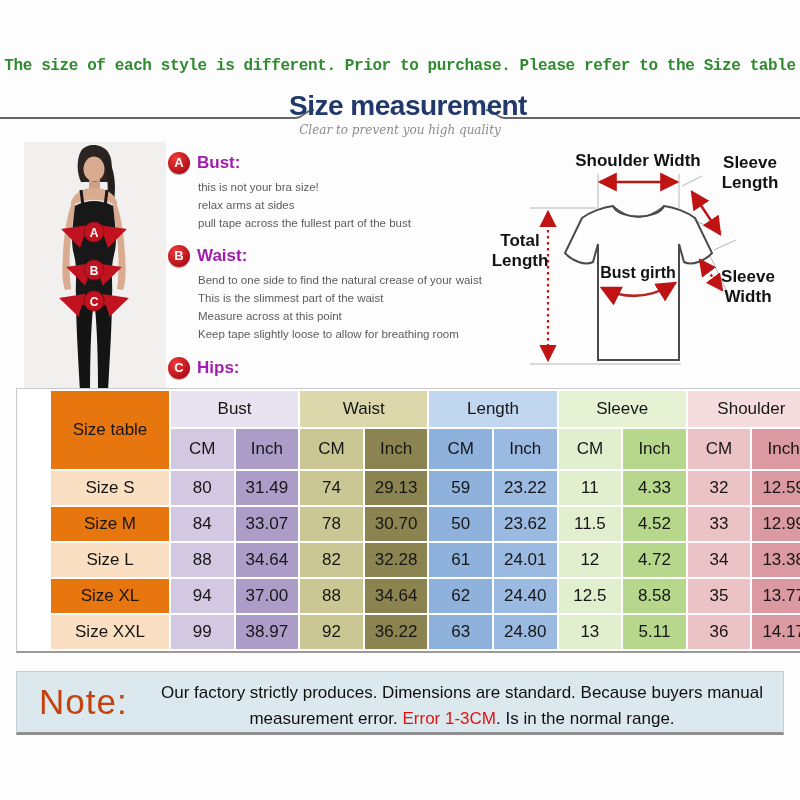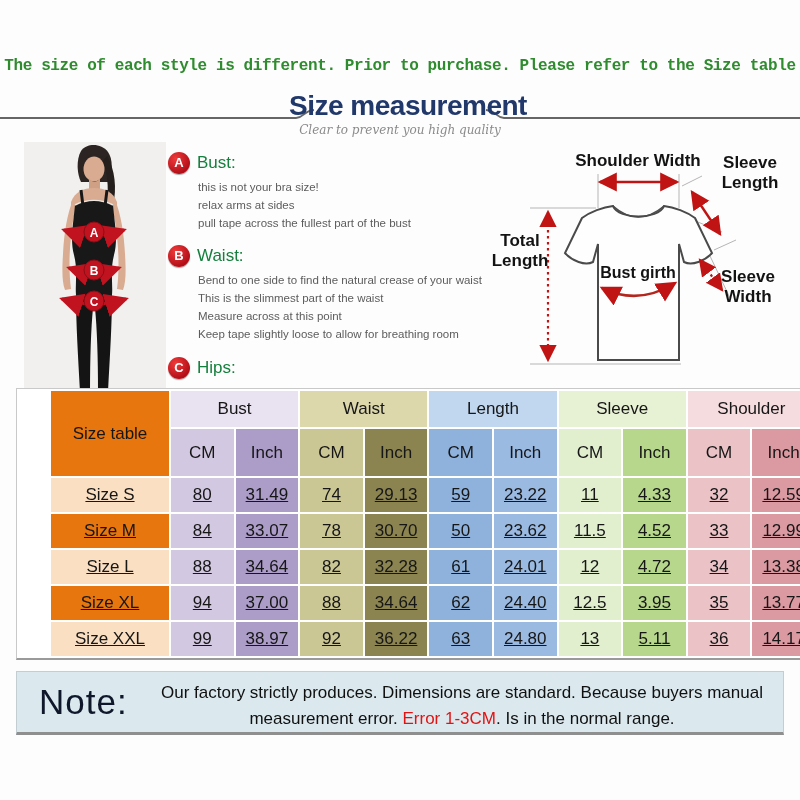--- a/index.html
+++ b/index.html
@@ -21,49 +21,49 @@
 
   
   .figure-svg{position:absolute;left:24px;top:142px;width:142px;height:250px;}
   .sections{position:absolute;left:168px;top:152px;width:315px;}
   .section{margin-bottom:13px;}
   .sec-head{display:flex;align-items:center;margin-bottom:5px;}
   .badge{width:22px;height:22px;border-radius:50%;flex:0 0 22px;
          background:radial-gradient(circle at 35% 30%,#ef3b3b,#b40f18 70%);
          color:#fff;font-weight:bold;font-size:13px;line-height:22px;text-align:center;
          margin-right:7px;box-shadow:0 1px 1px rgba(0,0,0,.35);}
-  .sec-title{font-size:17px;font-weight:normal;color:#15803d;}
+  .sec-title{font-size:17px;font-weight:bold;color:#a21caf;}
   .sec-lines{margin-left:30px;font-size:11.5px;color:#5c5c5c;line-height:1.55;}
   .tshirt-svg{position:absolute;left:486px;top:132px;width:308px;height:260px;}
 
   
   .size-table-wrap{position:absolute;left:16px;top:388px;width:768px;
                    border:1px solid #c9c9c9;border-bottom:2px solid #9a9a9a;background:#fff;padding-left:32px;}
   table.size{border-collapse:separate;border-spacing:2px;width:100%;table-layout:fixed;}
   table.size td,table.size th{text-align:center;font-size:17px;color:#161616;font-weight:normal;
                               padding:0;overflow:hidden;}
   .col-label{width:118px;}
   tr.group-row th{height:36px;}
-  tr.unit-row td{height:47px;}
-  tr.data-row td{height:34px;text-decoration:underline;}
+  tr.unit-row td{height:40px;}
+  tr.data-row td{height:34px;}
   .corner{background:#e8760f;color:#2b1505;font-size:17px;}
   .h-bust{background:#e9e2f0;} .h-waist{background:#dcd8ac;} .h-len{background:#c0d7ef;}
   .h-slv{background:#e7f2d5;}  .h-sh{background:#f5dcdf;}
   .bust-cm{background:#d2c8e1;} .bust-inch{background:#ab9cc8;}
   .waist-cm{background:#cbc794;} .waist-inch{background:#8b8450;}
   .len-cm{background:#8fb2dc;}  .len-inch{background:#9abae2;}
   .slv-cm{background:#e1efcf;}  .slv-inch{background:#b6d78c;}
   .sh-cm{background:#ebc3c7;}   .sh-inch{background:#db99a1;}
   .row-peach{background:#fbdfc2;} .row-orange{background:#e8760f;}
 
   
   .note{position:absolute;left:16px;top:671px;width:768px;height:64px;
         background:#dbe9ef;border:1px solid #c2ced2;border-bottom:3px solid #8f8f8f;
         box-sizing:border-box;}
-  .note-label{position:absolute;left:22px;top:10px;color:#0f172a;font-size:35px;letter-spacing:1px;text-align:center;}
+  .note-label{position:absolute;left:22px;top:10px;color:#c2410c;font-size:35px;letter-spacing:1px;text-align:center;}
   .note-body{position:absolute;left:140px;right:16px;top:8px;text-align:center;
              font-size:17px;color:#101010;line-height:1.5;}
   .note-red{color:#e31212;}
 </style>
 </head>
 <body>
 
 <div id="page">
 
   <div class="banner">The size of each style is different. Prior to purchase. Please refer to the Size table</div>
@@ -265,21 +265,21 @@
       </tr>
       <tr class="data-row">
         <td class="row-orange">Size XL</td>
         <td class="bust-cm">94</td>
         <td class="bust-inch">37.00</td>
         <td class="waist-cm">88</td>
         <td class="waist-inch">34.64</td>
         <td class="len-cm">62</td>
         <td class="len-inch">24.40</td>
         <td class="slv-cm">12.5</td>
-        <td class="slv-inch">3.95</td>
+        <td class="slv-inch">8.58</td>
         <td class="sh-cm">35</td>
         <td class="sh-inch">13.77</td>
       </tr>
       <tr class="data-row">
         <td class="row-peach">Size XXL</td>
         <td class="bust-cm">99</td>
         <td class="bust-inch">38.97</td>
         <td class="waist-cm">92</td>
         <td class="waist-inch">36.22</td>
         <td class="len-cm">63</td>

